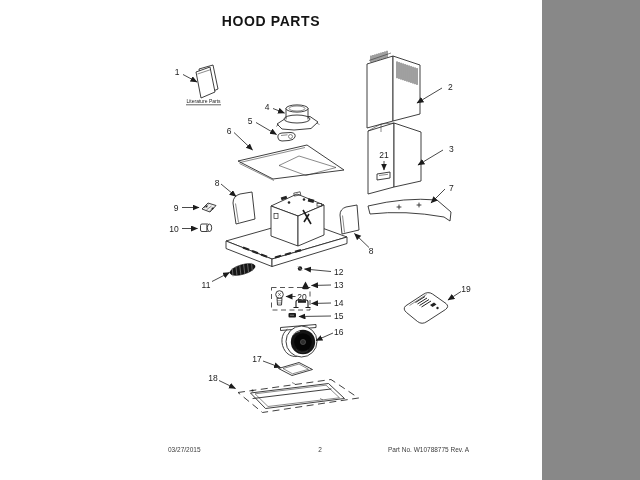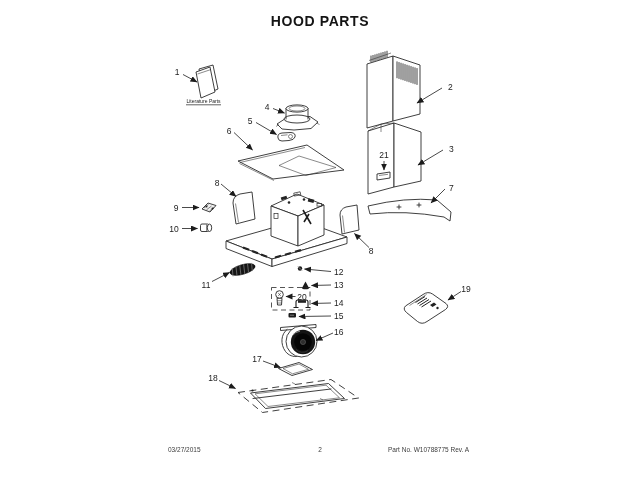--- a/index.html
+++ b/index.html
@@ -1,16 +1,16 @@
 <!DOCTYPE html>
 <html><head>
 <meta charset="utf-8">
 <style>
   html,body{margin:0;padding:0;background:#888;}
-  .page{position:relative;width:640px;height:480px;background:#ffffff;overflow:hidden;
+  .page{position:relative;width:542px;height:480px;background:#ffffff;overflow:hidden;
         font-family:"Liberation Sans",sans-serif;}
   .title{position:absolute;top:13px;left:0;width:100%;text-align:center;
          font-size:14px;font-weight:bold;letter-spacing:.6px;color:#141414;}
   .diagram-svg{position:absolute;left:0;top:0;width:640px;height:480px;}
   .footer-date{position:absolute;top:446px;left:168px;font-size:6.5px;color:#3c3c3c;}
   .footer-page{position:absolute;top:446px;left:0;width:640px;text-align:center;font-size:6.5px;color:#3c3c3c;}
   .footer-part{position:absolute;top:446px;left:388px;font-size:6.5px;color:#3c3c3c;}
   .ln{stroke:#2a2a2a;stroke-width:.9;fill:none;stroke-linecap:round;}
   .fw{fill:#ffffff;stroke:#2a2a2a;stroke-width:.9;}
   .thin{stroke:#2a2a2a;stroke-width:.55;fill:none;}

